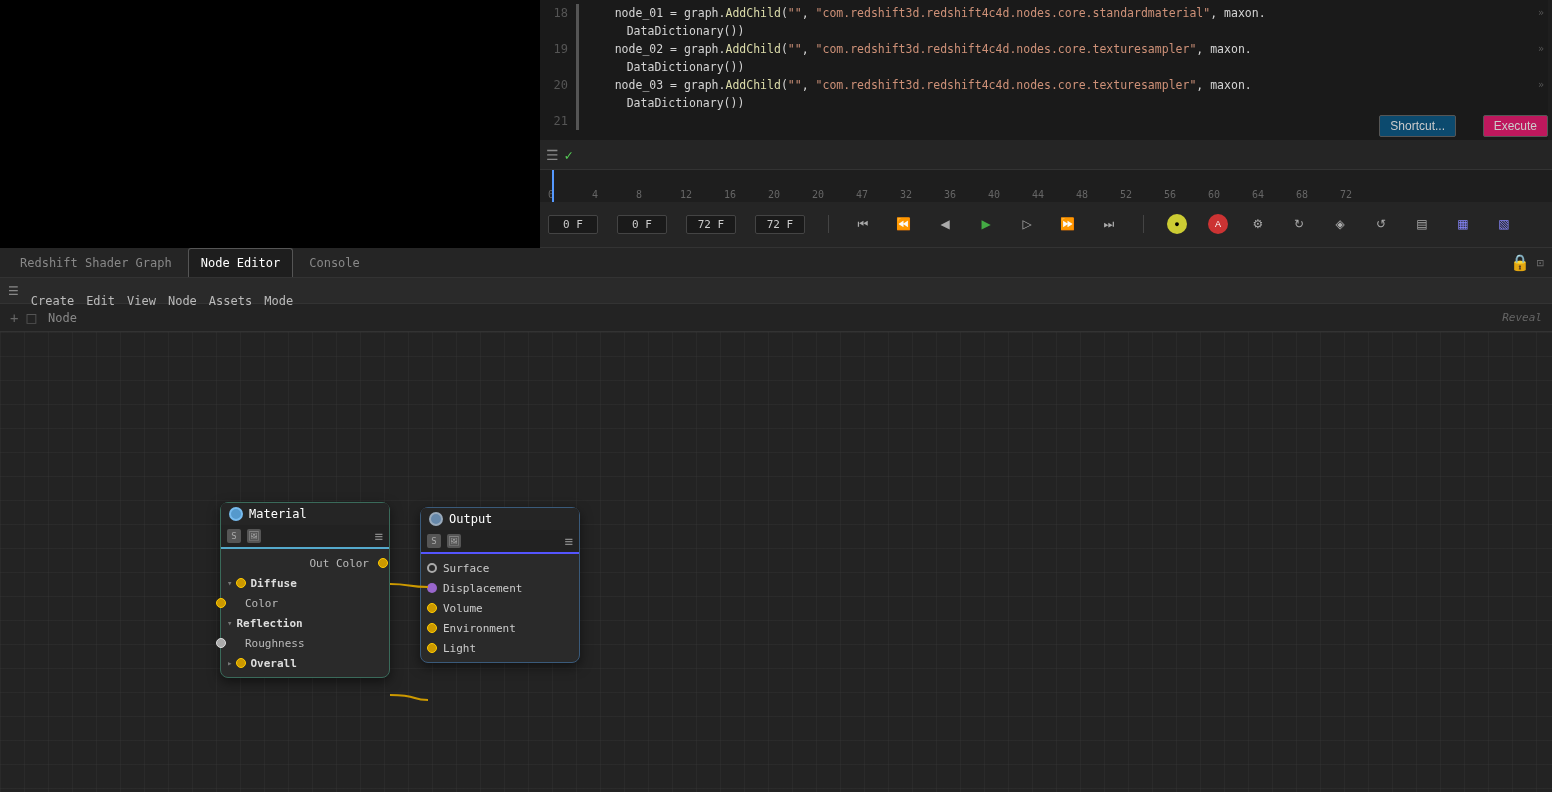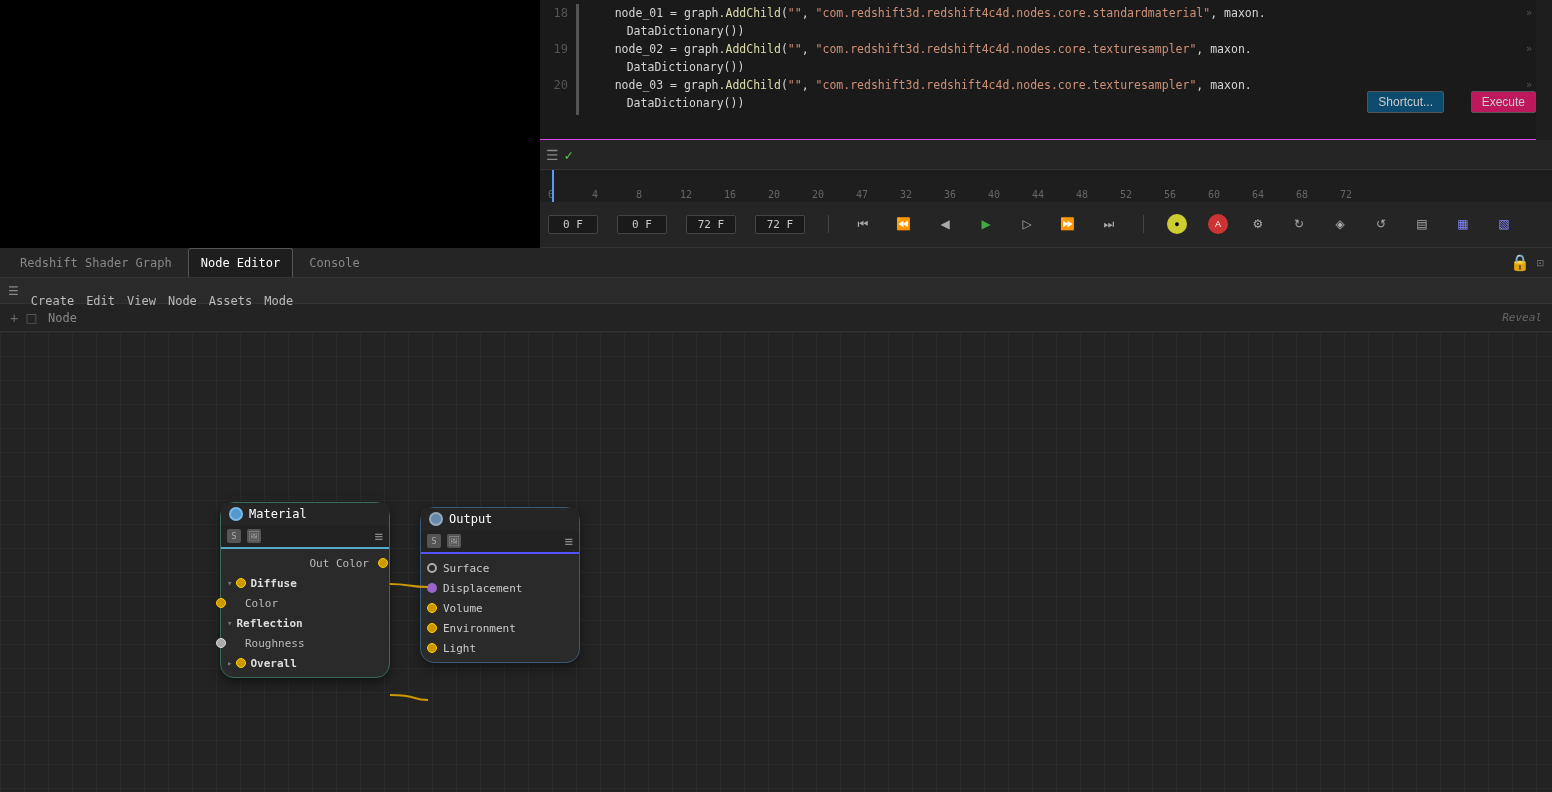--- a/index.html
+++ b/index.html
@@ -10,24 +10,24 @@
       font-family: 'Consolas', 'Monaco', monospace;
       overflow: hidden;
       color: #ccc;
     }
 
     
     .code-editor {
       position: absolute;
       top: 0;
       left: 540px;
-      right: 16px;
-      height: 140px;
+      right: 4px;
+      height: 168px;
       background: #1a1a1a;
-      border-bottom: 1px solid #d946ef;
+      border-bottom: 5px solid #d946ef;
     }
     .code-lines {
       position: absolute;
       top: 0;
       left: 0;
       right: 0;
       bottom: 24px;
       overflow: hidden;
       padding: 4px 0;
     }
@@ -292,21 +292,21 @@
       background-image:
         linear-gradient(rgba(60,60,60,0.3) 1px, transparent 1px),
         linear-gradient(90deg, rgba(60,60,60,0.3) 1px, transparent 1px);
       background-size: 24px 24px;
     }
 
     
     .node {
       position: absolute;
       background: #2a2a2a;
-      border-radius: 14px;
+      border-radius: 8px;
       border: 1px solid #444;
       min-width: 160px;
       box-shadow: 0 4px 12px rgba(0,0,0,0.5);
     }
     .node.material-node {
       left: 220px;
       top: 170px;
       width: 170px;
       border: 1px solid #3a6a5a;
     }

